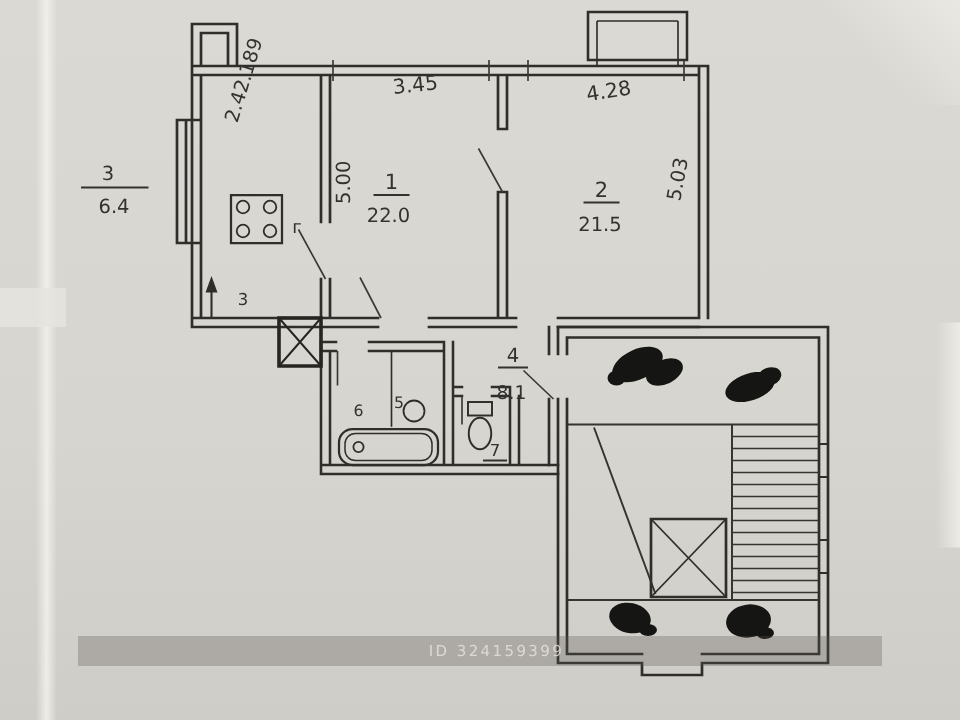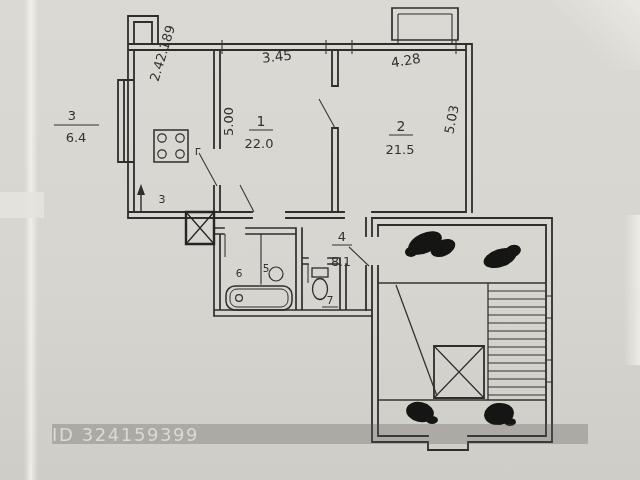--- a/index.html
+++ b/index.html
@@ -11,23 +11,23 @@
   .streak{position:absolute;left:24px;top:0;width:14px;height:100%;
     background:linear-gradient(90deg,rgba(255,255,255,0),rgba(244,242,237,.85),rgba(255,255,255,0));}
   .corner-tr{position:absolute;right:0;top:0;width:95px;height:70px;
     background:linear-gradient(225deg,#eae8e3 0%,rgba(234,232,227,0) 60%);}
   .edge-right{position:absolute;right:0;top:215px;width:16px;height:150px;
     background:linear-gradient(90deg,rgba(236,234,229,0),#edebe6);}
   .sticker{position:absolute;left:0;top:192px;width:44px;height:26px;background:#e6e4df;opacity:.85;}
   .band{
     position:absolute;left:52px;top:424px;width:536px;height:20px;
     background:rgba(88,87,84,.30);
-    display:flex;align-items:center;justify-content:flex-start;
+    display:flex;align-items:center;justify-content:center;
     padding-right:22px;box-sizing:border-box;
-    color:rgba(238,236,230,.72);font-size:18px;letter-spacing:1.6px;
+    color:rgba(238,236,230,.72);font-size:10px;letter-spacing:1.6px;padding-left:44px;
   }
   svg{position:absolute;left:0;top:0;}
   text{fill:#34322e;}
 </style>
 </head>
 <body>
 
 <div class="paper">
 
   <div class="streak"></div>

